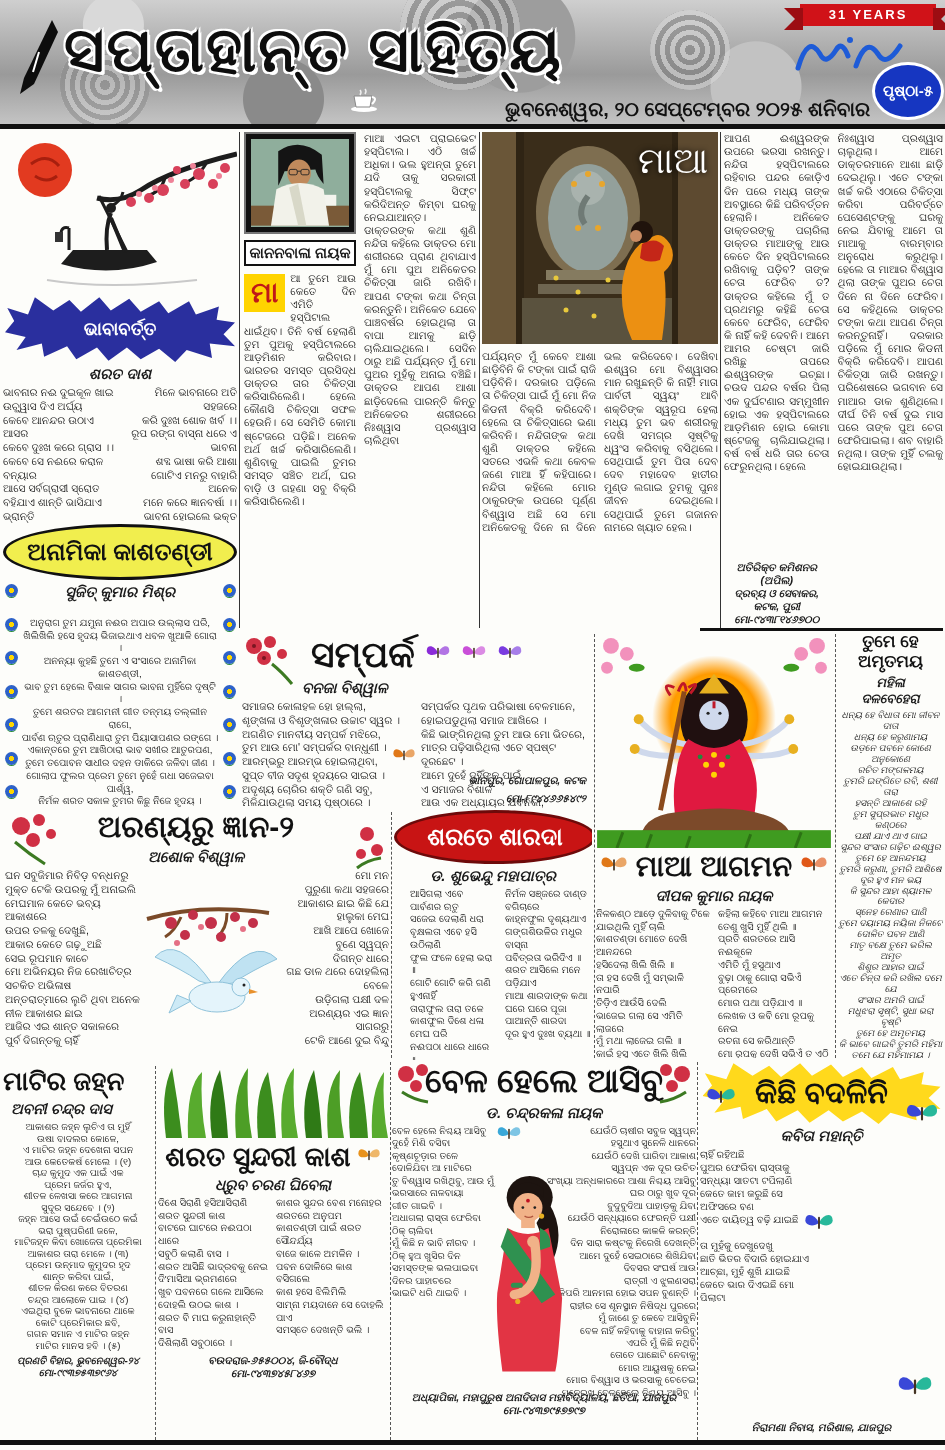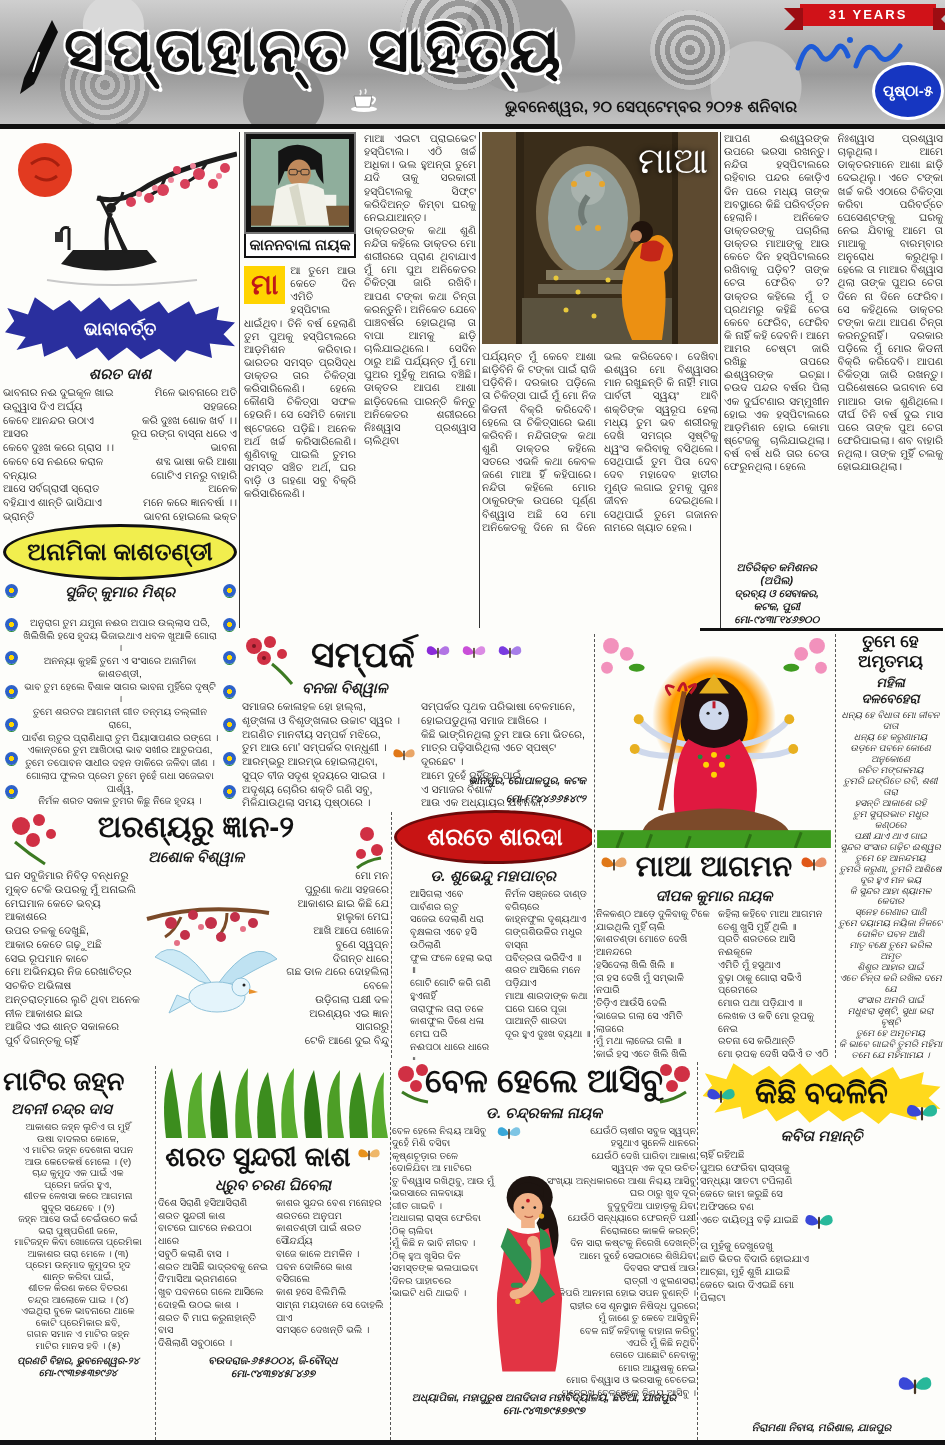--- a/index.html
+++ b/index.html
@@ -16,21 +16,21 @@
       radial-gradient(circle at 80% 70%,#c2c2c2 0 45px,rgba(0,0,0,0) 46px),
       linear-gradient(180deg,#cfcfcf,#9a9a9a 60%,#c4c4c4);}
   .swirl{position:absolute;border-radius:50%;opacity:.55;}
   .sw1{left:400px;top:-30px;width:120px;height:120px;background:repeating-radial-gradient(circle,#6f6f6f 0 6px,#cfcfcf 6px 12px);}
   .sw2{left:650px;top:10px;width:80px;height:80px;background:repeating-radial-gradient(circle,#7c7c7c 0 5px,#d8d8d8 5px 10px);}
   .sw3{left:60px;top:40px;width:90px;height:90px;background:repeating-radial-gradient(circle,#888 0 5px,#ccc 5px 10px);}
   .main-title{position:absolute;left:64px;top:14px;font-size:62px;font-weight:800;letter-spacing:2px;color:#0d0d0d;
     text-shadow:3px 3px 0 #fff,-2px -2px 0 #fff,2px -2px 0 #fff,-2px 2px 0 #fff;}
   .pen-nib{position:absolute;left:18px;top:20px;}
   .coffee{position:absolute;left:350px;top:88px;}
-  .dateline{position:absolute;left:505px;top:98px;font-size:16px;font-weight:700;color:#111;}
+  .dateline{position:absolute;left:505px;top:98px;font-size:20px;font-weight:700;color:#111;}
   .ribbon31{position:absolute;left:800px;top:4px;width:136px;height:22px;background:#d01218;color:#fff;
     font-weight:800;font-size:13px;text-align:center;line-height:22px;letter-spacing:2px;}
   .ribbon31:before,.ribbon31:after{content:"";position:absolute;top:4px;border:11px solid #9c0d12;}
   .ribbon31:before{left:-16px;border-right-width:8px;border-left-color:transparent;}
   .ribbon31:after{right:-16px;border-left-width:8px;border-right-color:transparent;}
   .logo-script{position:absolute;left:790px;top:28px;}
   .page-badge{position:absolute;left:872px;top:62px;width:66px;height:52px;background:#1636c1;border:3px solid #fff;
     border-radius:50%;color:#fff;font-weight:800;font-size:15px;display:flex;align-items:center;justify-content:center;}
   .mast-rule{position:absolute;left:0;top:124px;width:945px;height:5px;background:#111;}
   
@@ -49,21 +49,21 @@
     display:flex;align-items:center;justify-content:center;font-weight:800;}
   .burst-blue{width:230px;height:66px;background:#2a2f9e;color:#fff;font-size:18px;margin:0 auto;}
   .burst-yellow{width:238px;height:62px;background:#ffd91c;color:#111;font-size:30px;margin:0 auto;}
   .oval{border-radius:50%;display:flex;align-items:center;justify-content:center;font-weight:800;margin:0 auto;}
   .oval-yellow{width:228px;height:50px;background:#f1ee4e;border:3px solid #111;color:#111;font-size:24px;}
   .oval-red{width:196px;height:48px;background:#c81414;border:3px solid #6d0a0a;color:#fff;font-size:24px;}
   .big-head{font-weight:800;text-align:center;color:#111;}
   .dropcap{float:left;background:#ffd400;color:#c01818;font-size:28px;font-weight:800;line-height:1;
     padding:5px 7px;margin:2px 5px 2px 0;}
   .photo-frame{border:5px solid #111;outline:2px solid #777;background:#8fae9c;}
-  .nameplate{border:2px solid #111;font-weight:800;font-size:15px;text-align:center;padding:2px 0;margin-top:0;background:#fff;}
+  .nameplate{border:2px solid #111;font-weight:800;font-size:15px;text-align:center;padding:2px 0;margin-top:8px;background:#fff;}
   .on-photo-title{position:absolute;right:10px;top:8px;color:#fff;font-size:36px;font-weight:400;text-shadow:0 0 6px #000;}
   .bfly{display:inline-block;vertical-align:middle;}
   .flower-strip{position:absolute;top:60px;bottom:10px;width:16px;display:flex;flex-direction:column;justify-content:space-between;align-items:center;}
   .bluefl{width:13px;height:13px;border-radius:50%;background:radial-gradient(circle,#ffd700 0 2.5px,#2e62c8 2.5px 6.5px);box-shadow:0 2px 0 -1px #2f8f3f;}
   .corner-fl{position:absolute;}
 </style>
 </head>
 <body>
 
 <div class="page">

